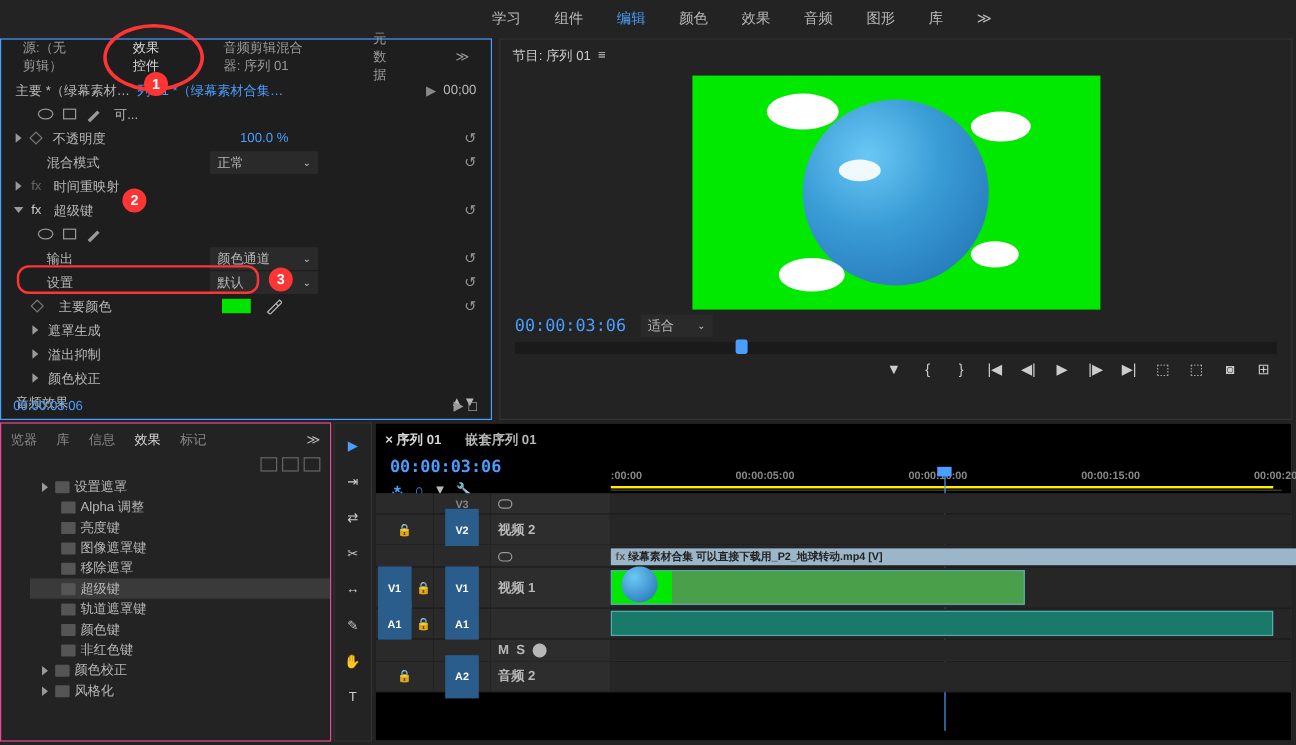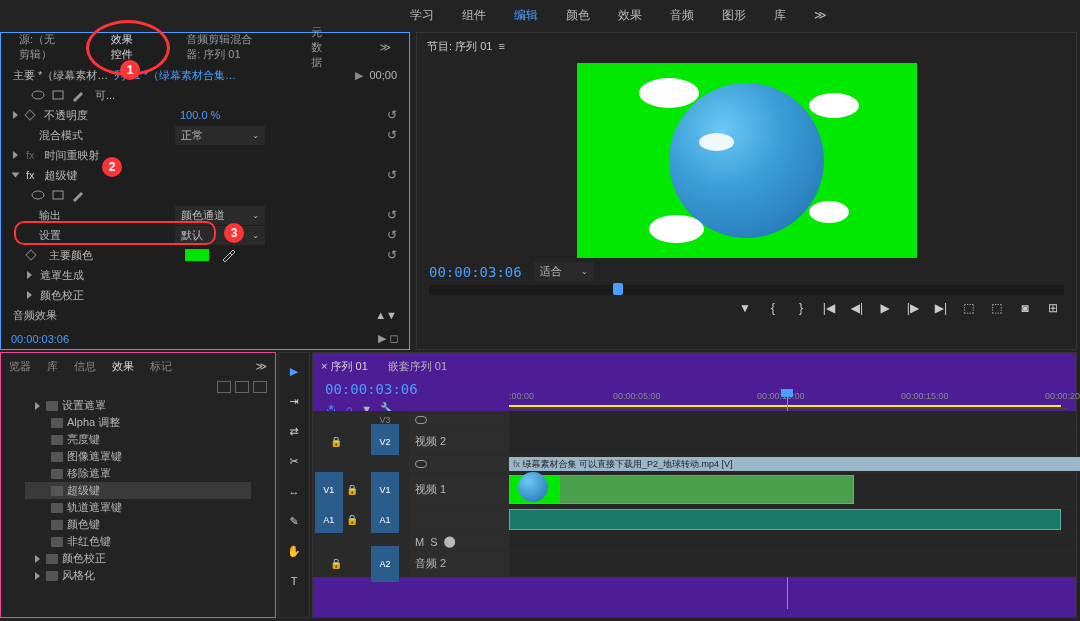--- a/index.html
+++ b/index.html
@@ -9,21 +9,21 @@
 .top-menu .menu-item { color: #b8b8b8; font-size: 12px; cursor: pointer; }
 .top-menu .menu-item.active { color: #4a9eff; }
 
 .left-top-panel { position: absolute; top: 32px; left: 0; width: 410px; height: 318px; background: #1e1e1e; border: 1px solid #4a9eff; }
 .tab-row { display: flex; align-items: center; height: 28px; padding: 0 8px; gap: 27px; }
 .tab { padding: 4px 10px; font-size: 11px; color: #999; }
 .tab.active { color: #d8d8d8; }
 .effect-panel-body { padding: 4px 12px; }
 .eff-row { display: flex; align-items: center; height: 20px; gap: 6px; position: relative; }
 .eff-label { flex: 0 0 130px; }
-.eff-val { color: #4a9eff; }
+.eff-val { color: #4a9eff; margin-left: 20px; }
 .tri { display: inline-block; width: 0; height: 0; border-top: 4px solid transparent; border-bottom: 4px solid transparent; border-left: 5px solid #999; margin-right: 2px; }
 .tri.down { transform: rotate(90deg); }
 .reset-icon { margin-left: auto; color: #999; font-size: 12px; }
 .swatch { width: 24px; height: 12px; background: #00e400; }
 .dropdown-field { background: #2a2a2a; padding: 2px 6px; width: 90px; display: flex; align-items: center; justify-content: space-between; }
 .dropdown-field .caret { font-size: 8px; }
 .timecode-blue { color: #4a9eff; font-size: 11px; }
 
 .program-monitor { position: absolute; top: 32px; left: 416px; right: 3px; height: 318px; background: #232323; border: 1px solid #333; }
 .monitor-header { height: 26px; display: flex; align-items: center; padding: 0 10px; font-size: 11px; color: #ccc; }
@@ -34,31 +34,31 @@
 .monitor-bottom { display: flex; align-items: center; padding: 4px 12px; gap: 12px; }
 .transport { display: flex; align-items: center; justify-content: flex-end; gap: 10px; padding: 6px 14px; }
 .tp-btn { width: 18px; height: 14px; cursor: pointer; display: flex; align-items: center; justify-content: center; color: #ccc; font-size: 12px; }
 
 .left-bottom-panel { position: absolute; top: 352px; left: 0; width: 276px; bottom: 3px; background: #232323; border: 1px solid #ec4899; }
 .lb-tabs { display: flex; height: 26px; align-items: center; padding: 0 8px; gap: 16px; }
 .lb-tabs .lb-tab { color: #888; font-size: 11px; }
 .lb-tabs .lb-tab.active { color: #d8d8d8; }
 .lb-search { padding: 2px 8px; display: flex; gap: 4px; align-items: center; }
 .preset-box { width: 14px; height: 12px; border: 1px solid #666; }
-.tree { padding: 2px 24px; }
+.tree { padding: 2px 0; margin-left: 24px; }
 .tree-row { display: flex; align-items: center; height: 17px; gap: 4px; padding-left: 10px; }
 .tree-row.l2 { padding-left: 26px; }
 .tree-row.selected { background: #3a3a3a; }
 .folder-ico { width: 12px; height: 10px; background: #555; display: inline-block; border-radius: 1px; }
 
 .tool-strip { position: absolute; top: 352px; left: 278px; width: 32px; bottom: 3px; background: #232323; border: 1px solid #333; display: flex; flex-direction: column; align-items: center; padding-top: 8px; gap: 10px; }
 .tool-btn { width: 20px; height: 20px; display: flex; align-items: center; justify-content: center; color: #ccc; cursor: pointer; }
 .tool-btn.active { color: #4a9eff; }
 
-.timeline-panel { position: absolute; top: 352px; left: 312px; right: 3px; bottom: 3px; background: #4c1d95; border: 1px solid #333; }
+.timeline-panel { position: absolute; top: 352px; left: 312px; right: 3px; bottom: 3px; background: #000000; border: 1px solid #333; font-weight: bold; }
 .tl-header { height: 26px; display: flex; align-items: center; padding: 0 8px; gap: 20px; font-size: 11px; }
 .tl-header .active { color: #d8d8d8; }
 .tl-tc { padding: 2px 12px; color: #4a9eff; font-size: 14px; font-family: monospace; }
 .tl-toolbar { display: flex; gap: 8px; padding: 2px 12px; align-items: center; }
 .tl-ruler { position: absolute; top: 38px; left: 196px; right: 8px; height: 18px; border-bottom: 1px solid #444; display: flex; }
 .ruler-tick { position: absolute; top: 0; font-size: 9px; color: #888; }
 .yellow-bar { position: absolute; top: 52px; left: 196px; width: 552px; height: 2px; background: #ffee00; }
 .playhead-line { position: absolute; top: 38px; left: 474px; width: 1px; bottom: 8px; background: #4a9eff; }
 .playhead-head { position: absolute; top: 36px; left: 468px; width: 12px; height: 8px; background: #4a9eff; }
 .tl-tracks { position: absolute; top: 58px; left: 0; right: 0; bottom: 0; }
@@ -183,20 +183,24 @@
           <path d="M2 12 L9 5 L11 7 L4 14 Z M9 5 L12 2 L14 4 L11 7" fill="none" stroke="#bbb"></path>
         </svg>
       <span class="reset-icon">↺</span>
     </div>
     <div class="eff-row" style="padding-left:14px">
         <span class="tri"></span>
         <span>遮罩生成</span>
       </div>
     <div class="eff-row" style="padding-left:14px">
         <span class="tri"></span>
+        <span>溢出抑制</span>
+      </div>
+    <div class="eff-row" style="padding-left:14px">
+        <span class="tri"></span>
         <span>颜色校正</span>
       </div>
     <div class="eff-row">
         <span>音频效果</span>
         <span style="margin-left:auto">▲▼</span>
       </div>
   </div>
   <div style="position:absolute;bottom:4px;left:10px;display:flex;width:95%;align-items:center">
     <span class="timecode-blue">00:00:03:06</span>
     <span style="margin-left:auto;color:#999">▶ ◻</span>

